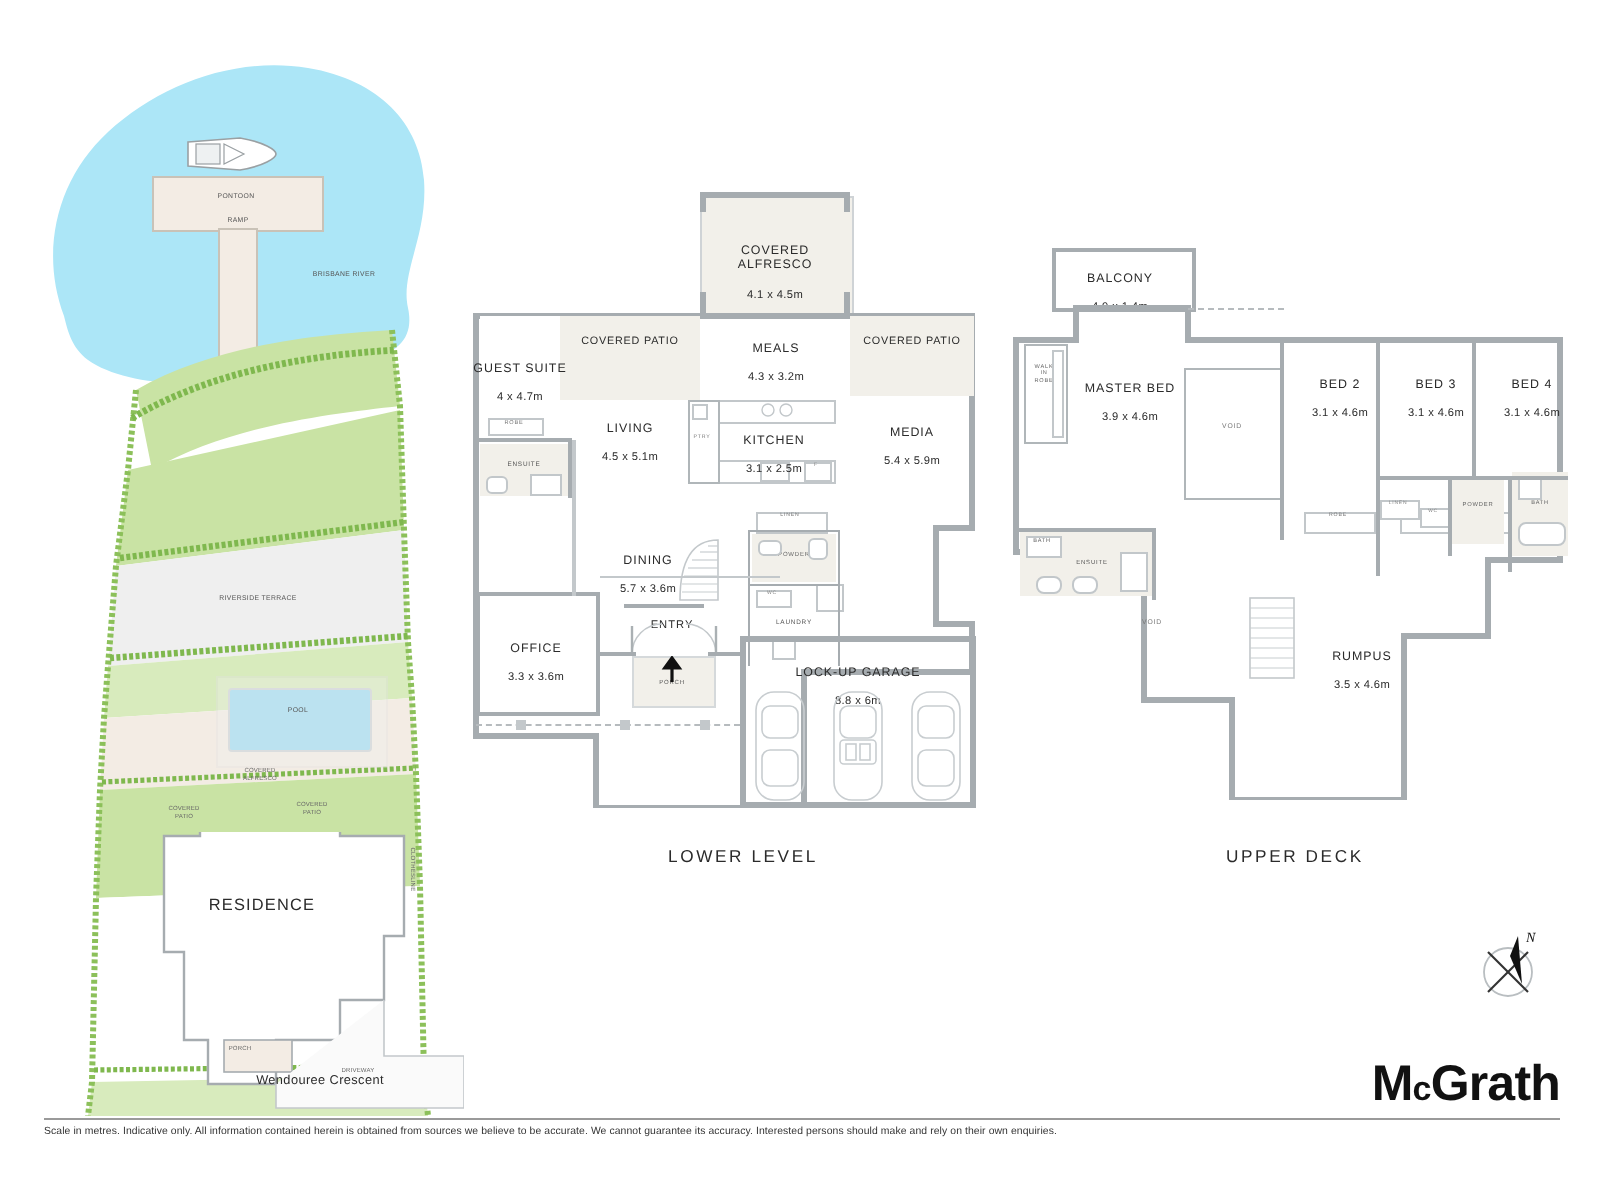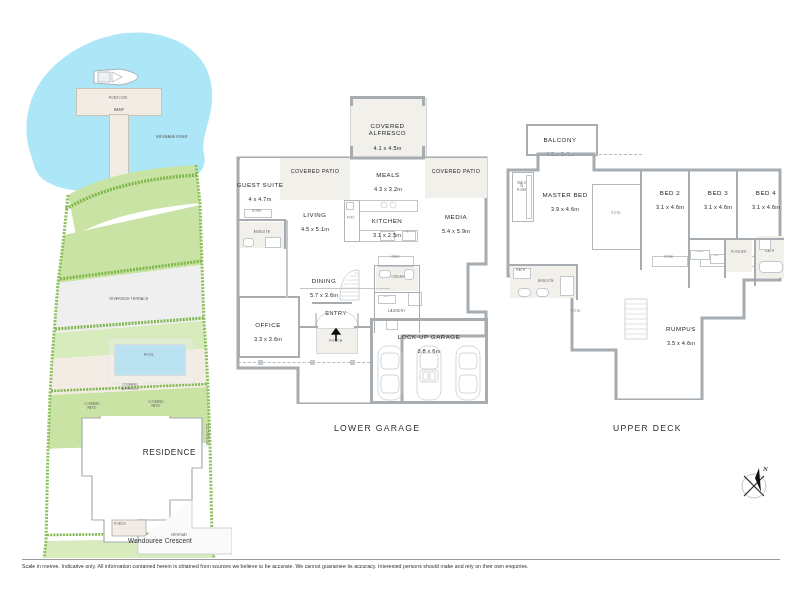--- a/index.html
+++ b/index.html
@@ -112,21 +112,21 @@
     </svg>
 
     <div class="paveA" style="left:70px;top:280px;width:0;height:0;"></div>
     <div class="lbl tiny2" style="left:86px;top:366px;width:60px;line-height:1.2;">COVERED
 ALFRESCO</div>
     <div class="lbl tiny2" style="left:54px;top:385px;width:48px;line-height:1.2;">COVERED
 PATIO</div>
     <div class="lbl tiny2" style="left:118px;top:383px;width:48px;line-height:1.2;">COVERED
 PATIO</div>
 
-    <div class="lbl" style="left:52px;top:430px;width:130px;font-size:8.2px;letter-spacing:.6px;color:#2b2b2b;text-align:right;">RESIDENCE</div>
+    <div class="lbl" style="left:52px;top:430px;width:130px;font-size:8.2px;letter-spacing:.6px;color:#2b2b2b;">RESIDENCE</div>
     <div class="lbl tiny2" style="left:86px;top:505px;width:40px;">PORCH</div>
     <div class="lbl tiny2" style="left:140px;top:516px;width:50px;">DRIVEWAY</div>
     <div class="lbl tiny2" style="left:172px;top:415px;width:40px;transform:rotate(90deg);transform-origin:center;">CLOTHESLINE</div>
   </div>
 
   <div class="abs" style="left:232px;top:92px;width:260px;height:320px;">
 
     <div class="tileD" style="left:118px;top:6px;width:75px;height:58px;border:1px solid #cfd3d6;"></div>
     <div class="wall" style="left:118px;top:4px;width:75px;height:3px;"></div>
     <div class="wall" style="left:118px;top:4px;width:3px;height:10px;"></div>
@@ -296,21 +296,21 @@
         </g>
       </g>
     </svg>
 
     <div class="dashed" style="left:6px;top:270px;width:132px;"></div>
     <div class="thin" style="left:26px;top:268px;width:5px;height:5px;"></div>
     <div class="thin" style="left:78px;top:268px;width:5px;height:5px;"></div>
     <div class="thin" style="left:118px;top:268px;width:5px;height:5px;"></div>
   </div>
 
-  <div class="levelTitle" style="left:334px;top:423px;">LOWER GARAGE</div>
+  <div class="levelTitle" style="left:334px;top:423px;">LOWER LEVEL</div>
 
   <div class="abs" style="left:496px;top:120px;width:290px;height:300px;">
 
     <div class="room" style="left:30px;top:4px;width:68px;height:28px;border:2px solid #a6acb0;"></div>
     <div class="lbl rm" style="left:30px;top:9px;width:68px;">
       <span class="nm">BALCONY</span><br>
       <span class="dm">4.9 x 1.4m</span>
     </div>
 
     <svg class="abs" style="left:0;top:30px;" width="290" height="250">
@@ -412,16 +412,17 @@
     <svg width="40" height="42">
       <circle cx="19" cy="24" r="12" fill="none" stroke="#b9bec1" stroke-width=".9"></circle>
       <line x1="9" y1="34" x2="29" y2="14" stroke="#333" stroke-width="1.1"></line>
       <line x1="9" y1="14" x2="29" y2="34" stroke="#333" stroke-width="1.1"></line>
       <path d="M26,30 L24,6 L20,16 Z" fill="#111"></path>
       <text x="28" y="9" font-size="7" font-family="Liberation Serif, serif" font-style="italic" fill="#111">N</text>
     </svg>
   </div>
 
   <div id="street">Wendouree Crescent</div>
+  <div id="brand"><span>M</span><span class="sm">c</span><span>Grath</span></div>
   <div id="rule"></div>
   <div id="disclaimer">Scale in metres. Indicative only. All information contained herein is obtained from sources we believe to be accurate. We cannot guarantee its accuracy. Interested persons should make and rely on their own enquiries.</div>
 
 </div>
 
 </body></html>

